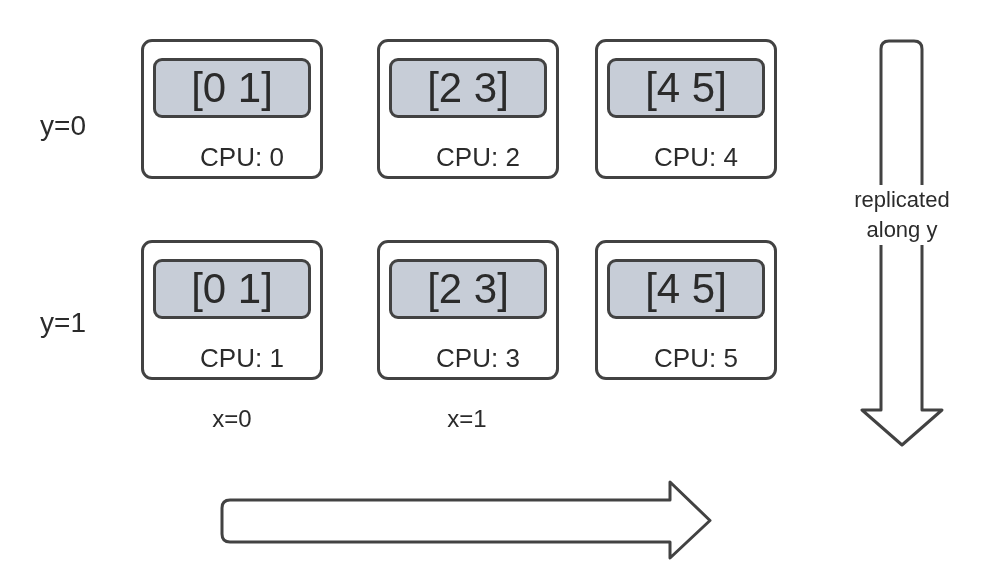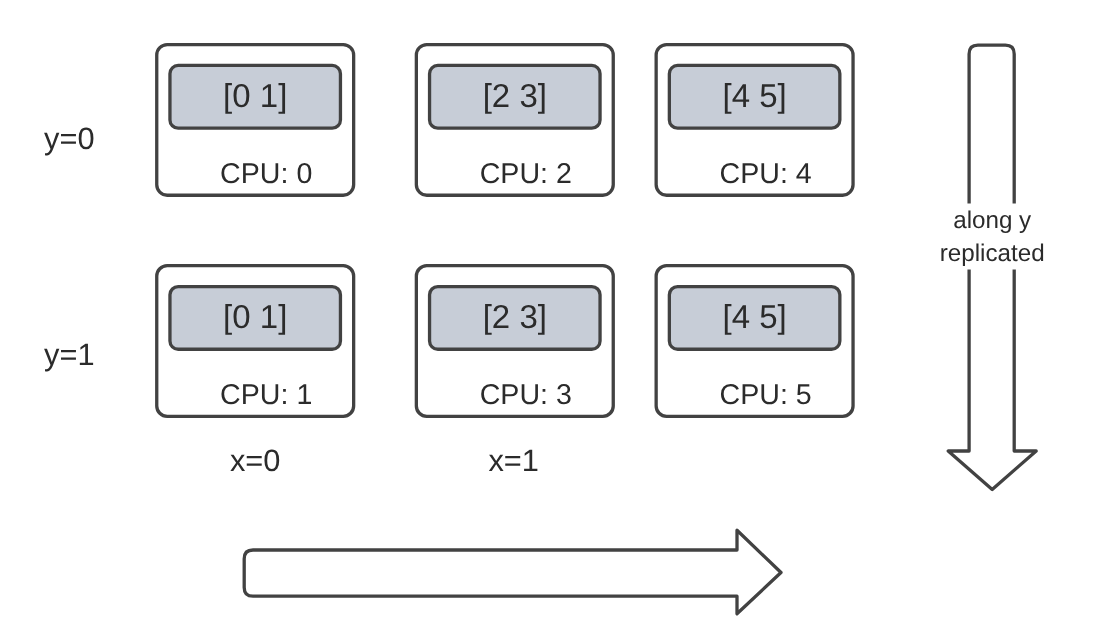--- a/index.html
+++ b/index.html
@@ -13,29 +13,29 @@
   .canvas{position:relative;width:994px;height:578px;background:var(--background);overflow:hidden;}
 
   
   .cell{position:absolute;width:182px;height:140px;background:var(--background);
         border:3px solid var(--border);border-radius:11px;box-sizing:border-box;}
   .cell.c0{left:141px;} .cell.c1{left:377px;} .cell.c2{left:595px;}
   .cell.r0{top:39px;}  .cell.r1{top:240px;}
   .shard{position:absolute;left:9px;right:9px;top:16px;height:60px;box-sizing:border-box;
          background:var(--shard-fill);border:3px solid var(--border);border-radius:9px;
          display:flex;align-items:center;justify-content:center;
-         font-size:30px;color:var(--text);}
+         font-size:42px;color:var(--text);}
   .cpu{position:absolute;left:0;right:0;top:100px;height:30px;line-height:30px;
        text-align:center;font-size:26px;color:var(--text);margin-left:20px;}
 
   
   .row-label{position:absolute;width:76px;text-align:center;font-size:28px;line-height:30px;}
   .row-label.y0{left:25px;top:111px;}
   .row-label.y1{left:25px;top:308px;}
-  .col-label{position:absolute;width:120px;text-align:center;font-size:28px;line-height:30px;top:404px;}
+  .col-label{position:absolute;width:120px;text-align:center;font-size:24px;line-height:30px;top:404px;}
   .col-label.x0{left:172px;} .col-label.x1{left:407px;} .col-label.x2{left:644px;}
 
   
   .arrow-svg{position:absolute;overflow:visible;}
   .v-arrow{left:850px;top:30px;}
   .h-arrow{left:210px;top:470px;}
   .arrow-path{fill:var(--background);stroke:var(--border);stroke-width:3;stroke-linejoin:round;}
 
   .v-arrow-label{position:absolute;left:838px;top:185px;width:128px;background:var(--background);
                  text-align:center;font-size:22px;line-height:30px;z-index:2;}
@@ -76,21 +76,21 @@
     <div class="cpu">CPU: 5</div>
   </div>
 
   <div class="col-label x0">x=0</div>
   <div class="col-label x1">x=1</div>
 
   <svg class="arrow-svg v-arrow" width="110" height="420" viewBox="0 0 110 420" aria-hidden="true">
     <path class="arrow-path" d="M 31 380 L 31 19 Q 31 11 39 11 L 64 11 Q 72 11 72 19 L 72 380 L 92 380 L 52 415 L 12 380 Z"></path>
   </svg>
   <div class="v-arrow-label">
+    <div>replicated</div>
     <div>along y</div>
-    <div>replicated</div>
   </div>
 
   <svg class="arrow-svg h-arrow" width="510" height="100" viewBox="0 0 510 100" aria-hidden="true">
     <path class="arrow-path" d="M 20 30 L 460 30 L 460 12 L 500 50.5 L 460 88 L 460 72 L 20 72 Q 12 72 12 64 L 12 38 Q 12 30 20 30 Z"></path>
   </svg>
 
 </div>
 
 </body></html>

